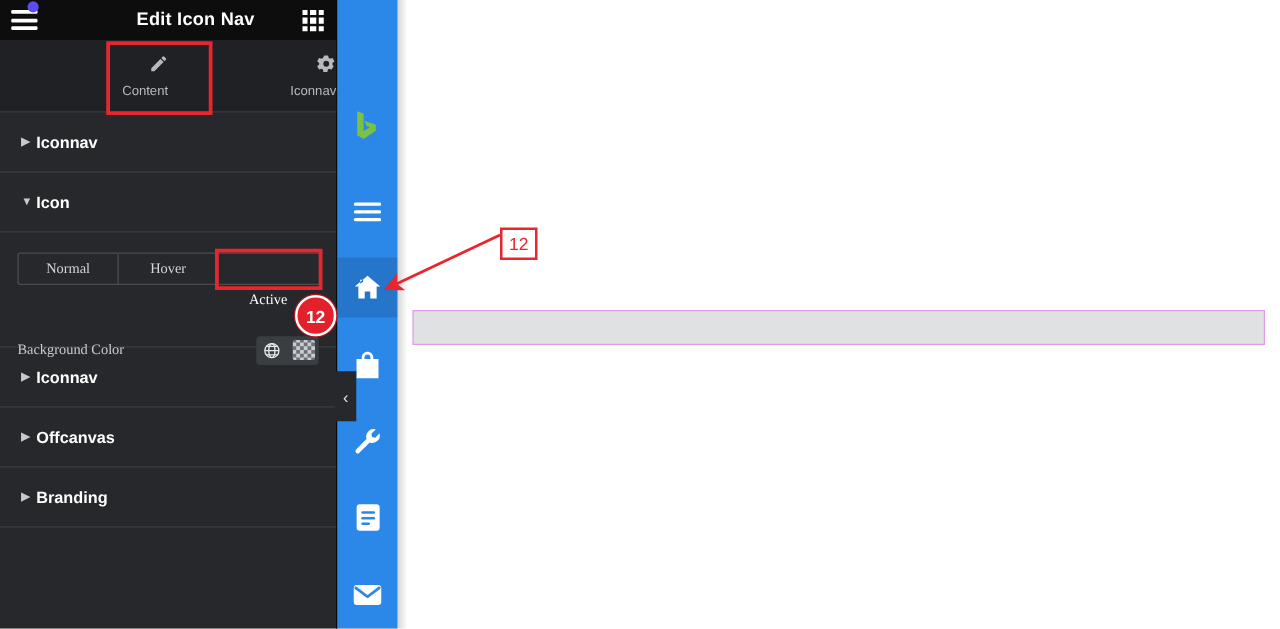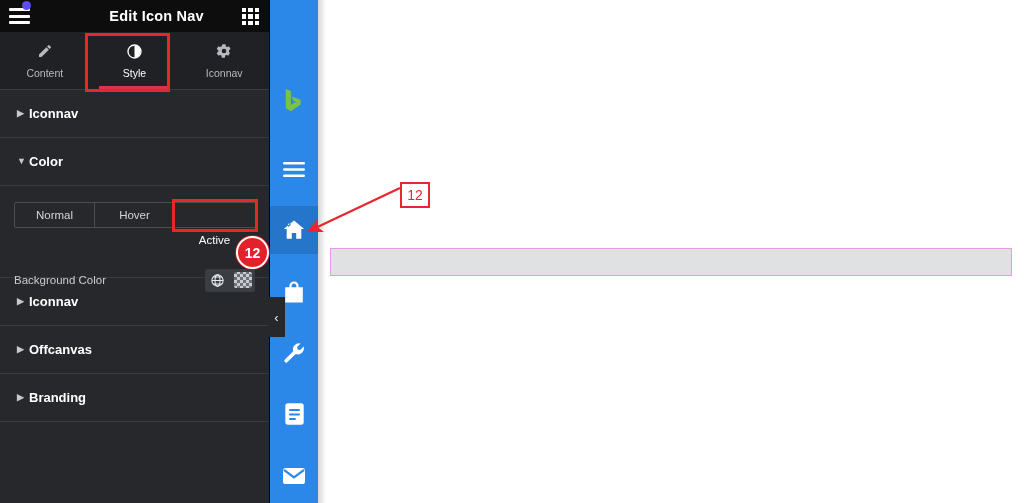--- a/index.html
+++ b/index.html
@@ -59,21 +59,21 @@
   .tabs {
     position: relative;
     height: 58px;
     background: #1f2124;
     display: flex;
     border-bottom: 1px solid #3a3c40;
   }
   .tab {
     flex: 1 1 0;
     display: flex; flex-direction: column;
-    align-items: center; justify-content: center;
+    align-items: flex-end; justify-content: center;
     gap: 7px;
     color: #b6b9bd;
     font-size: 10.5px;
     cursor: pointer;
     position: relative;
   }
   .tab .tab-ico { height: 17px; display: flex; align-items: center; }
   .tab.active { color: #ffffff; }
   .tab.active::after {
     content: "";
@@ -101,20 +101,21 @@
   .section .caret {
     width: 12px; display: inline-block;
     color: #c6c9cd; font-size: 9px;
     line-height: 1;
   }
 
   .section-body {
     padding: 16px 14px 0 14px;
     border-bottom: 1px solid #3a3c40;
     height: 92px;
+    font-family: Liberation Serif, serif;
   }
 
   
   .state-tabs {
     display: flex;
     border: 1px solid #4a4d52;
     border-radius: 2px;
     overflow: visible;
     position: relative;
     width: 242px;
@@ -288,50 +289,41 @@
     <div class="tabs">
       <div class="tab">
         <span class="tab-ico">
           <svg width="16" height="16" viewBox="0 0 24 24" fill="#b6b9bd">
             <path d="M3 17.25V21h3.75L17.8 9.94l-3.75-3.75L3 17.25zM20.7 7.04a1 1 0 0 0 0-1.41l-2.34-2.34a1 1 0 0 0-1.41 0l-1.83 1.83 3.75 3.75 1.83-1.83z"></path>
           </svg>
         </span>
         <span>Content</span>
       </div>
 
-      <div class="tab active">
-        <span class="tab-ico">
-          <svg width="17" height="17" viewBox="0 0 24 24">
-            <circle cx="12" cy="12" r="9.2" fill="none" stroke="#ffffff" stroke-width="1.9"></circle>
-            <path d="M12 3.2a8.8 8.8 0 0 1 0 17.6z" fill="#ffffff"></path>
-          </svg>
-        </span>
-        <span>Style</span>
-      </div>
 
       <div class="tab">
         <span class="tab-ico">
           <svg width="16" height="16" viewBox="0 0 24 24" fill="#b6b9bd">
             <path d="M19.4 13a7.6 7.6 0 0 0 .06-1 7.6 7.6 0 0 0-.06-1l2.1-1.6a.5.5 0 0 0 .12-.64l-2-3.46a.5.5 0 0 0-.6-.22l-2.48 1a7.3 7.3 0 0 0-1.72-1l-.38-2.64a.5.5 0 0 0-.5-.42h-4a.5.5 0 0 0-.5.42L8.1 5.08a7.3 7.3 0 0 0-1.73 1l-2.48-1a.5.5 0 0 0-.6.22l-2 3.46a.5.5 0 0 0 .12.64L3.52 11a7.6 7.6 0 0 0 0 2L1.4 14.6a.5.5 0 0 0-.12.64l2 3.46a.5.5 0 0 0 .6.22l2.48-1a7.3 7.3 0 0 0 1.73 1l.38 2.64a.5.5 0 0 0 .5.42h4a.5.5 0 0 0 .5-.42l.38-2.64a7.3 7.3 0 0 0 1.72-1l2.48 1a.5.5 0 0 0 .6-.22l2-3.46a.5.5 0 0 0-.12-.64L19.4 13zM12 15.5A3.5 3.5 0 1 1 15.5 12 3.5 3.5 0 0 1 12 15.5z"></path>
           </svg>
         </span>
         <span>Iconnav</span>
       </div>
 
       <div class="tab-highlight"></div>
     </div>
 
     <div class="section">
       <span class="caret">▶</span>
       <span>Iconnav</span>
     </div>
 
     <div class="section">
       <span class="caret">▼</span>
-      <span>Color</span>
+      <span>Icon</span>
     </div>
 
     <div class="section-body">
       <div class="state-tabs">
         <div class="state-tab">
           <span>Normal</span>
         </div>
         <div class="state-tab">
           <span>Hover</span>
         </div>

